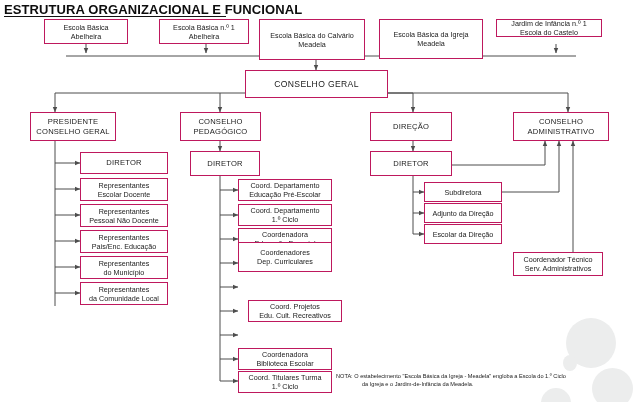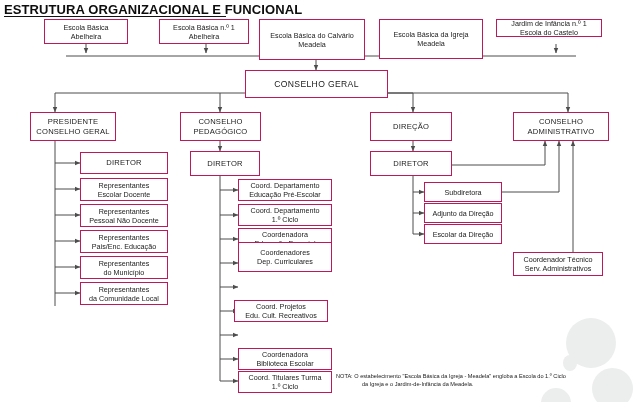--- a/index.html
+++ b/index.html
@@ -214,21 +214,21 @@
       <span>Coordenadora</span><br>
       <span>Educação Especial</span>
     </span>
   </div>
   <div class="box" style="left:238px;top:242px;width:94px;height:30px;">
     <span>
       <span>Coordenadores</span><br>
       <span>Dep. Curriculares</span>
     </span>
   </div>
-  <div class="box" style="left:234px;top:300px;width:94px;height:22px;">
+  <div class="box" style="left:248px;top:300px;width:94px;height:22px;">
     <span>
       <span>Coord. Projetos</span><br>
       <span>Edu. Cult. Recreativos</span>
     </span>
   </div>
   <div class="box" style="left:238px;top:348px;width:94px;height:22px;">
     <span>
       <span>Coordenadora</span><br>
       <span>Biblioteca Escolar</span>
     </span>

